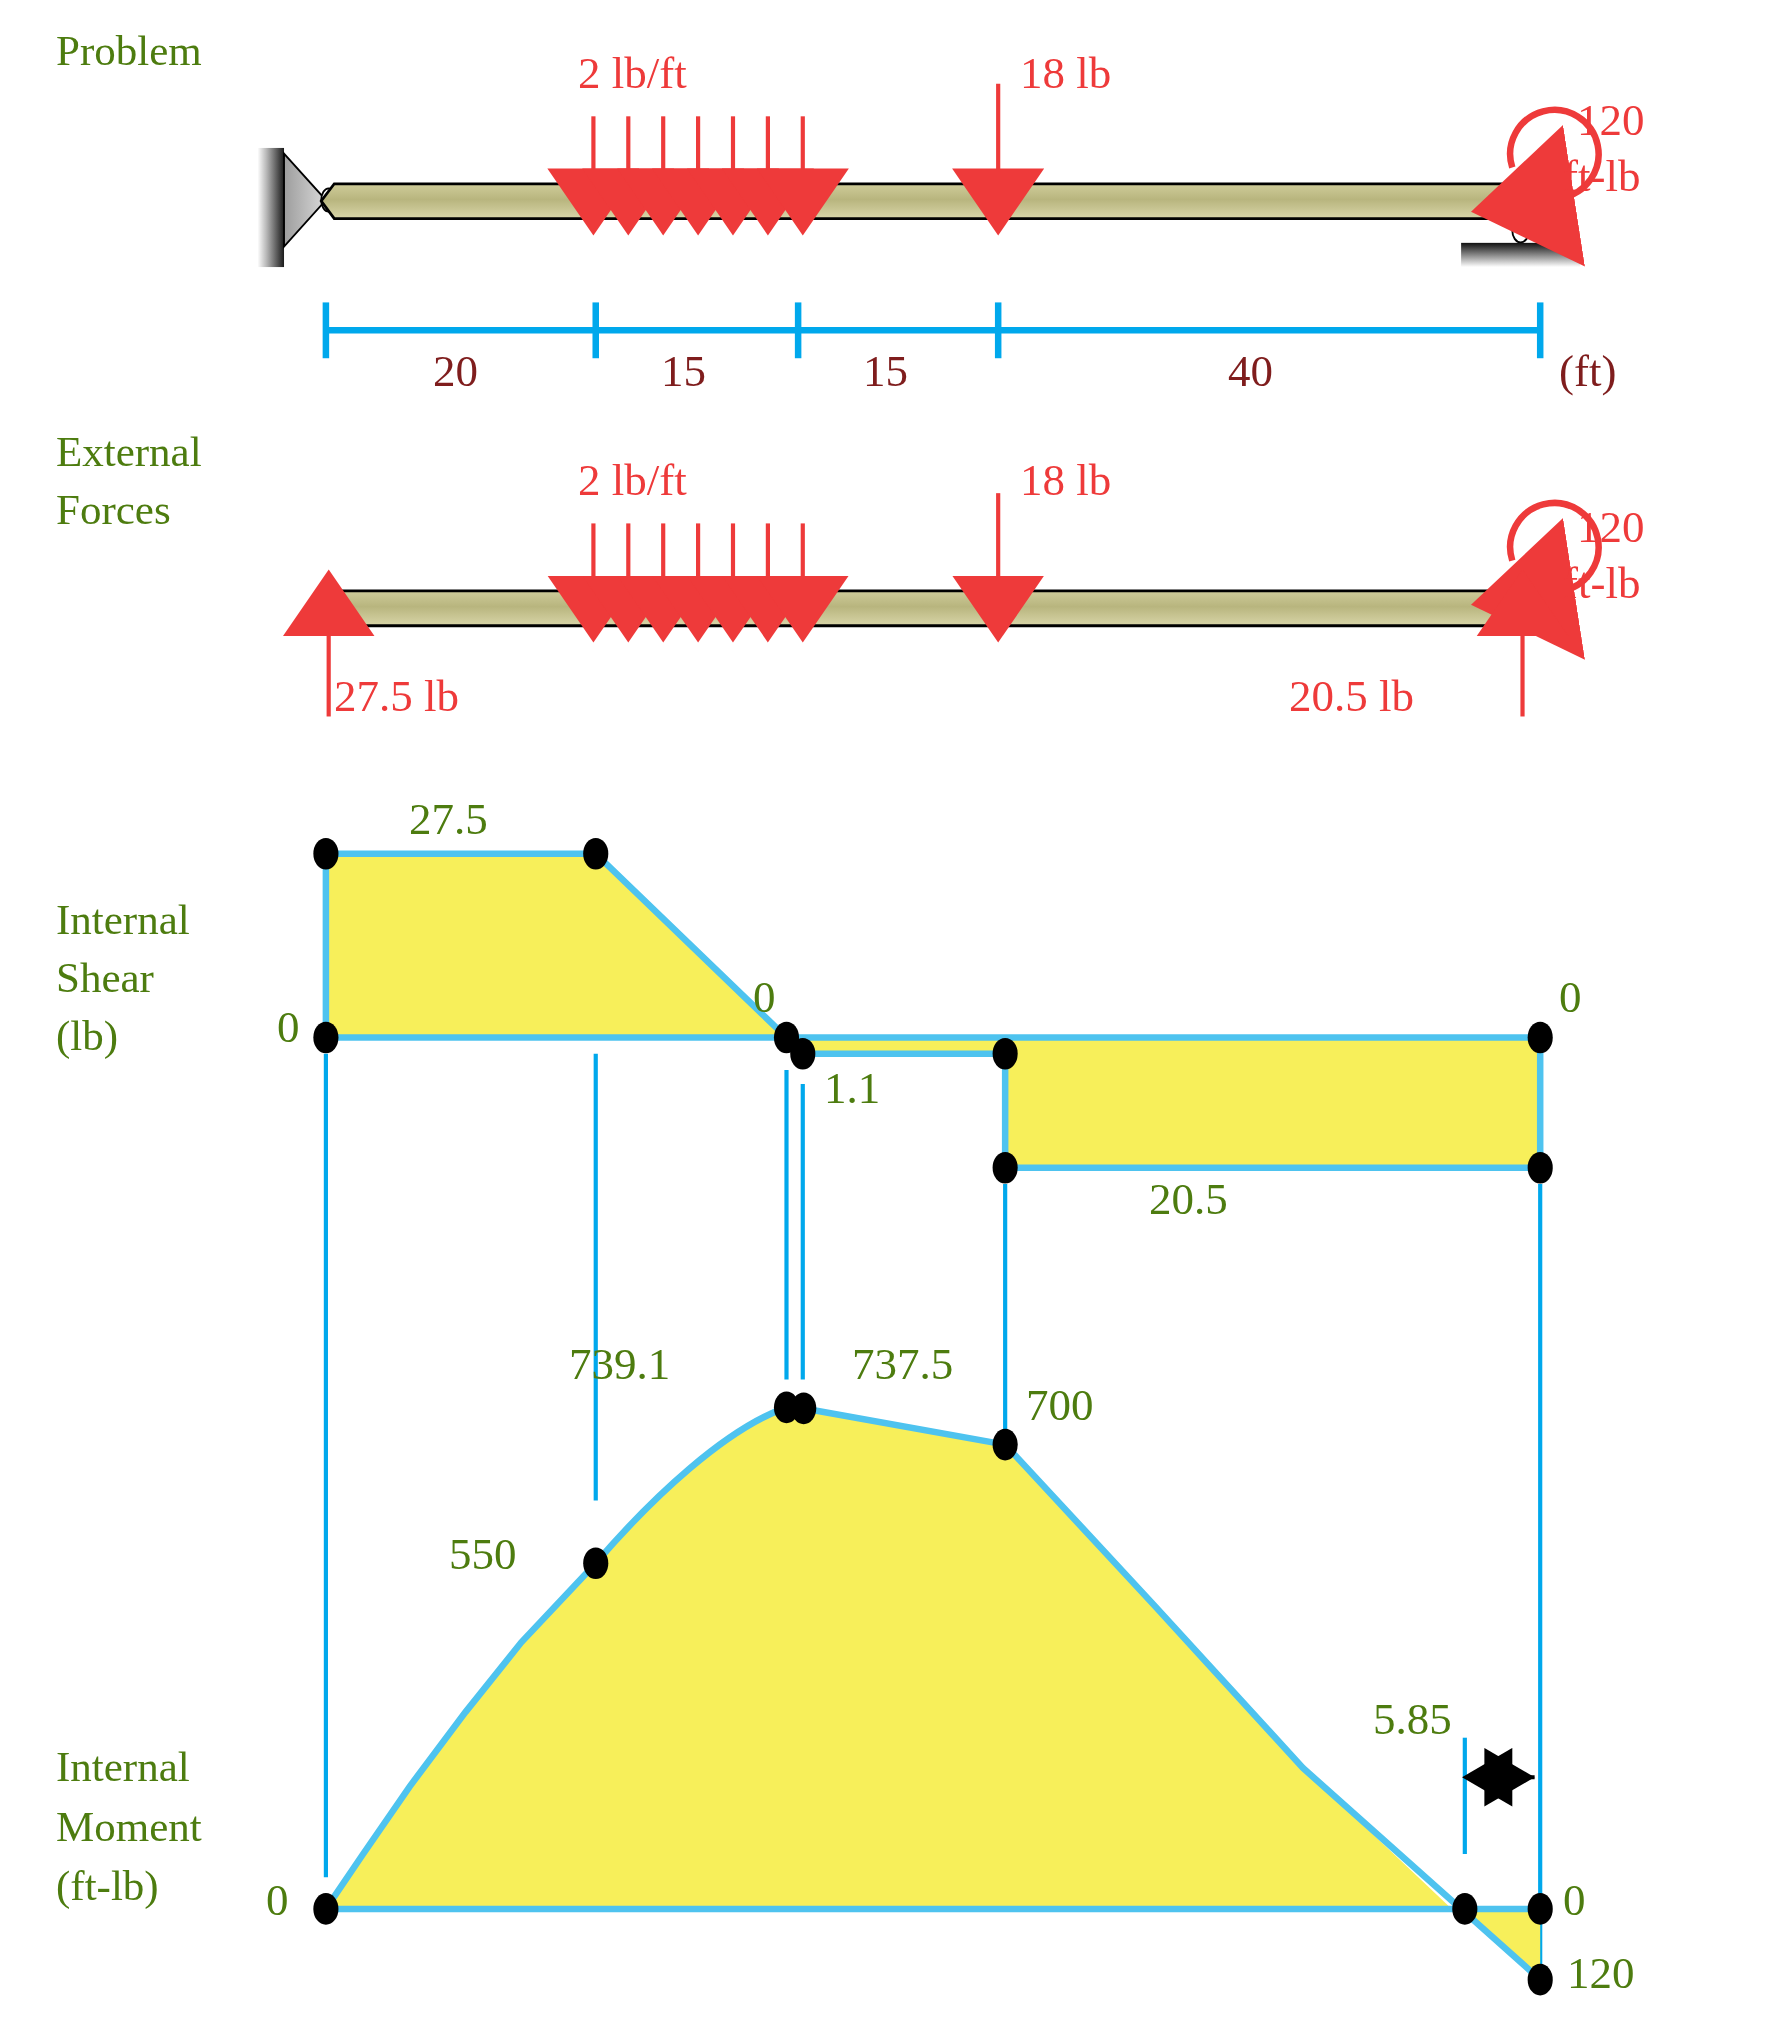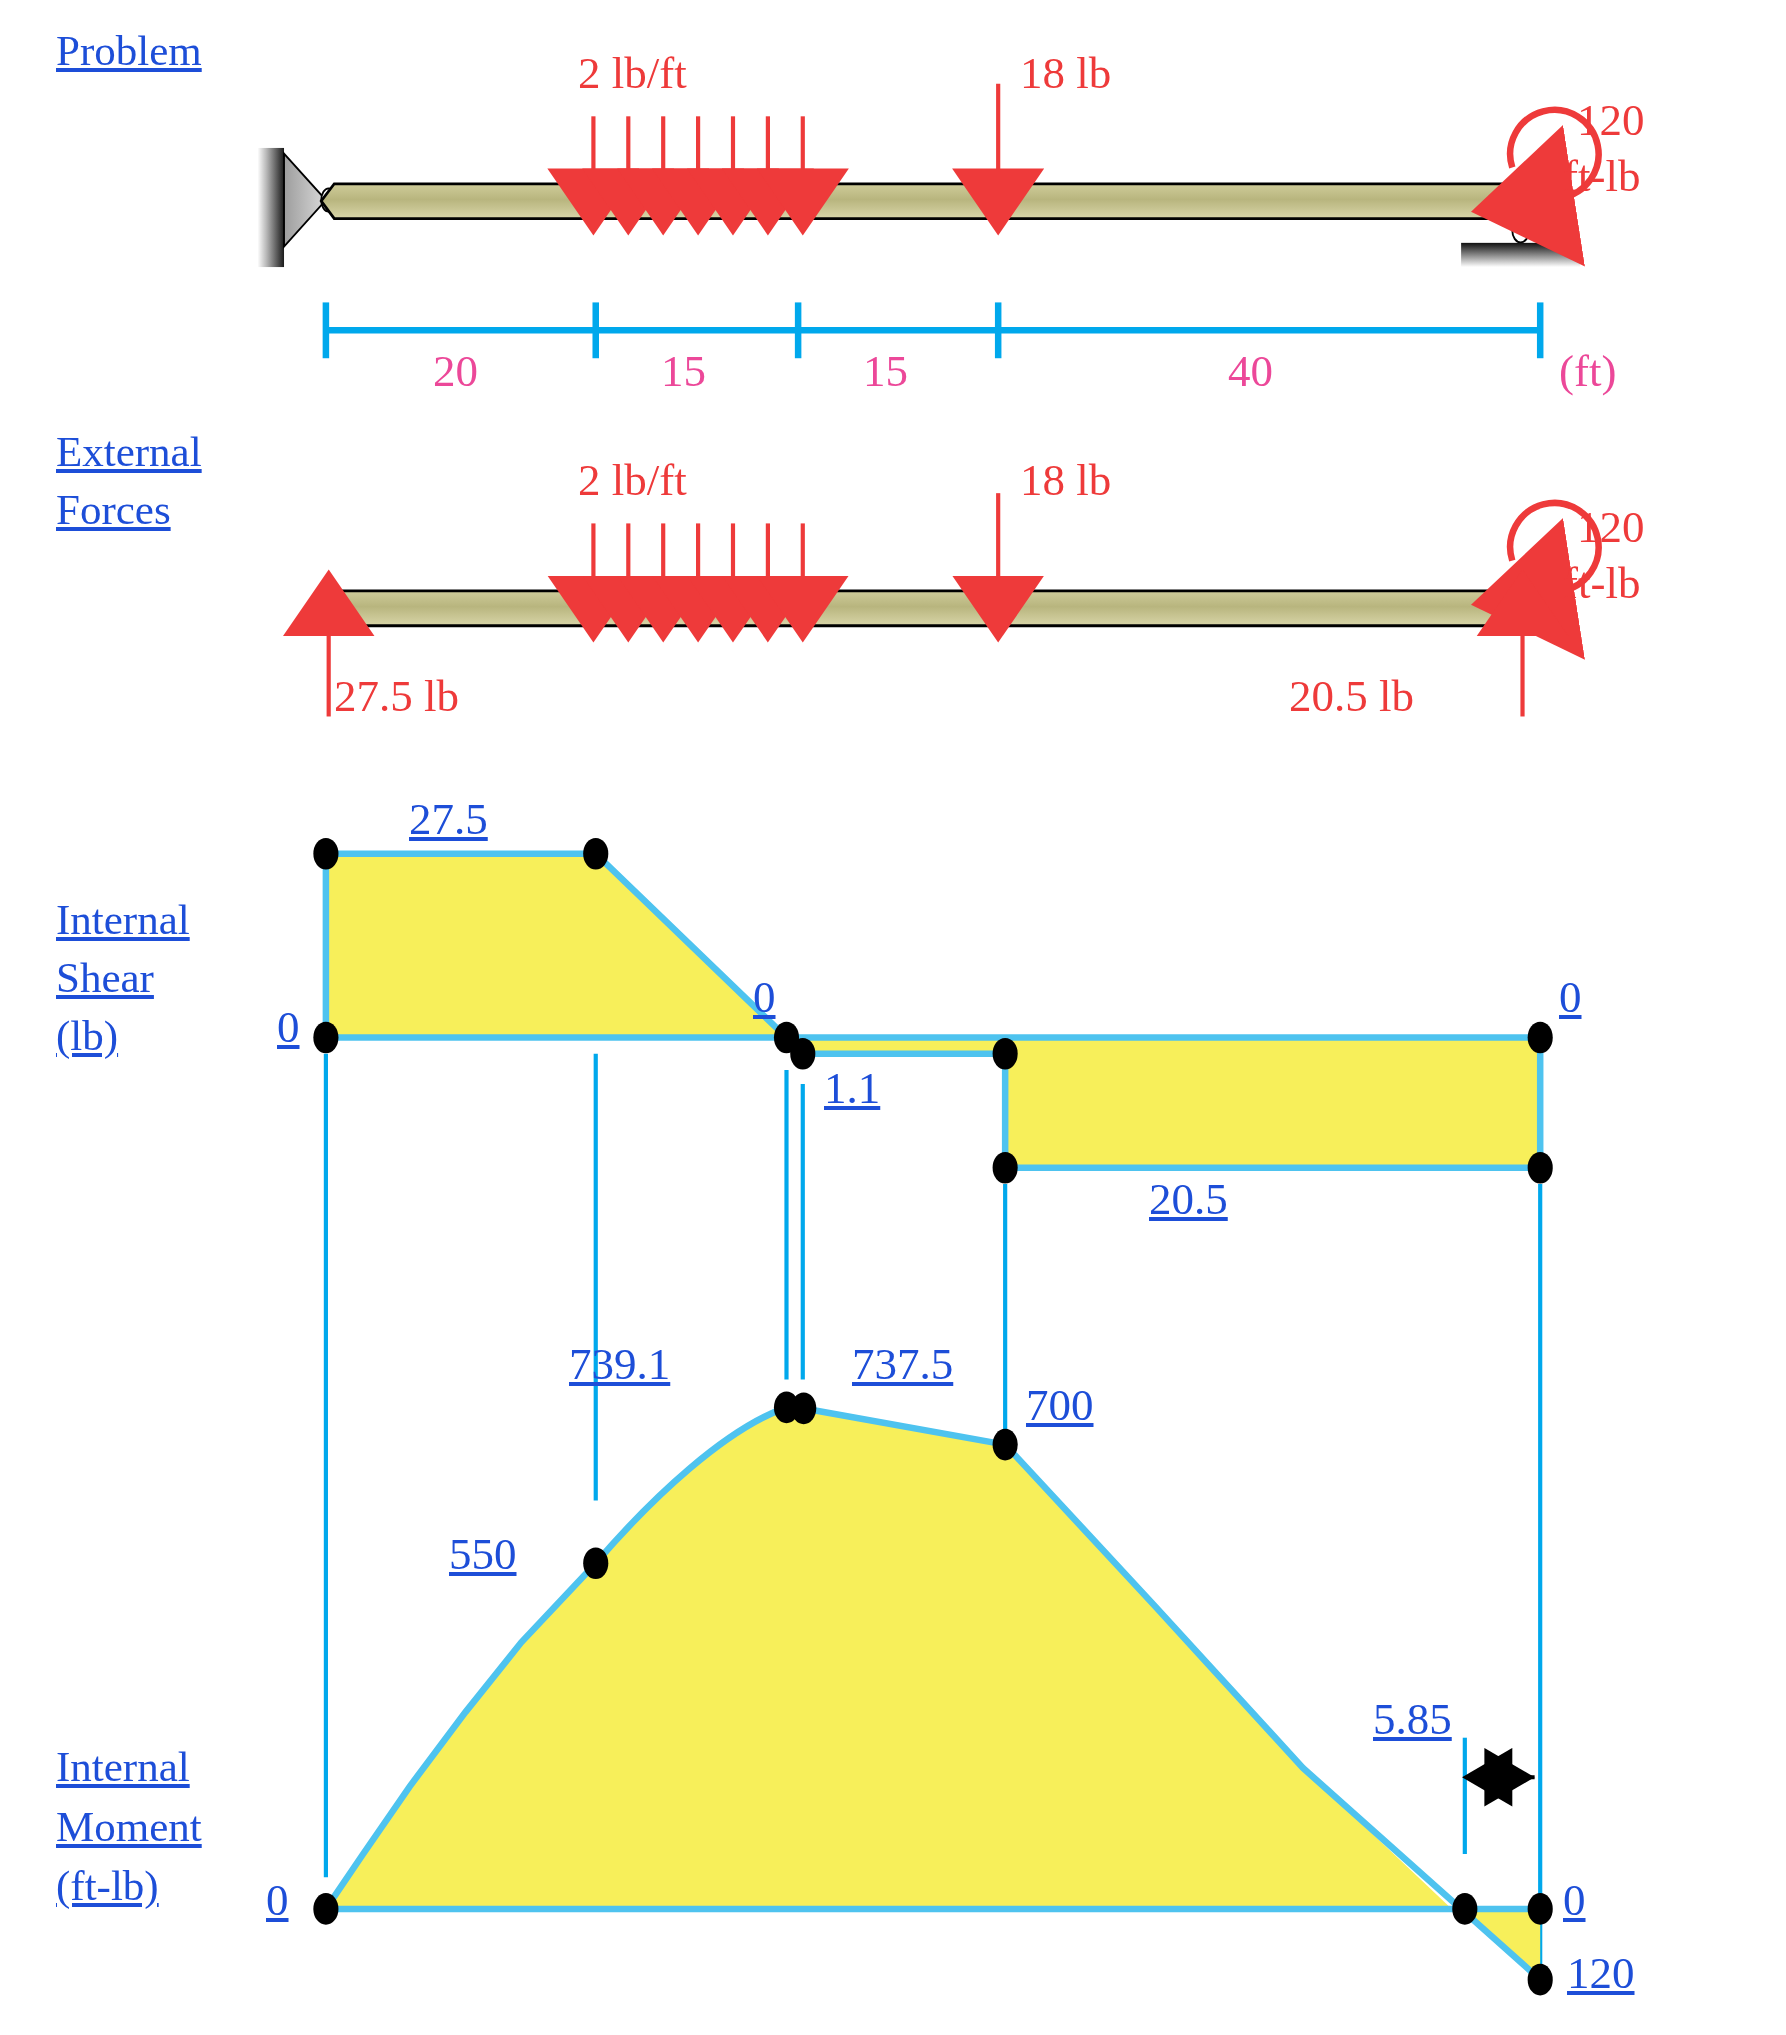--- a/index.html
+++ b/index.html
@@ -4,23 +4,23 @@
 <style>
   html,body{margin:0;padding:0;background:#ffffff;}
   body{
     width:1787px;height:2035px;position:relative;overflow:hidden;
     font-family:"Liberation Serif","DejaVu Serif",serif;
     color:#000;
   }
   #stage{position:absolute;left:0;top:0;width:1787px;height:2035px;}
   svg.layer{position:absolute;left:0;top:0;width:1787px;height:2035px;overflow:visible;}
   .lbl{position:absolute;white-space:nowrap;line-height:1;}
-  .lbl-black{color:#1d4ed8;text-decoration:underline;}
+  .lbl-black{color:#4d7c0f;}
   .lbl-red{color:#ee3a3a;}
-  .lbl-blue{color:#ec4899;}
+  .lbl-blue{color:#7f1d1d;}
   .sec-title{font-size:43px;}
   .val{font-size:45px;}
   .red-val{font-size:45px;}
   .dim-val{font-size:45px;}
 </style>
 </head>
 <body>
 
 <div id="stage">
 

